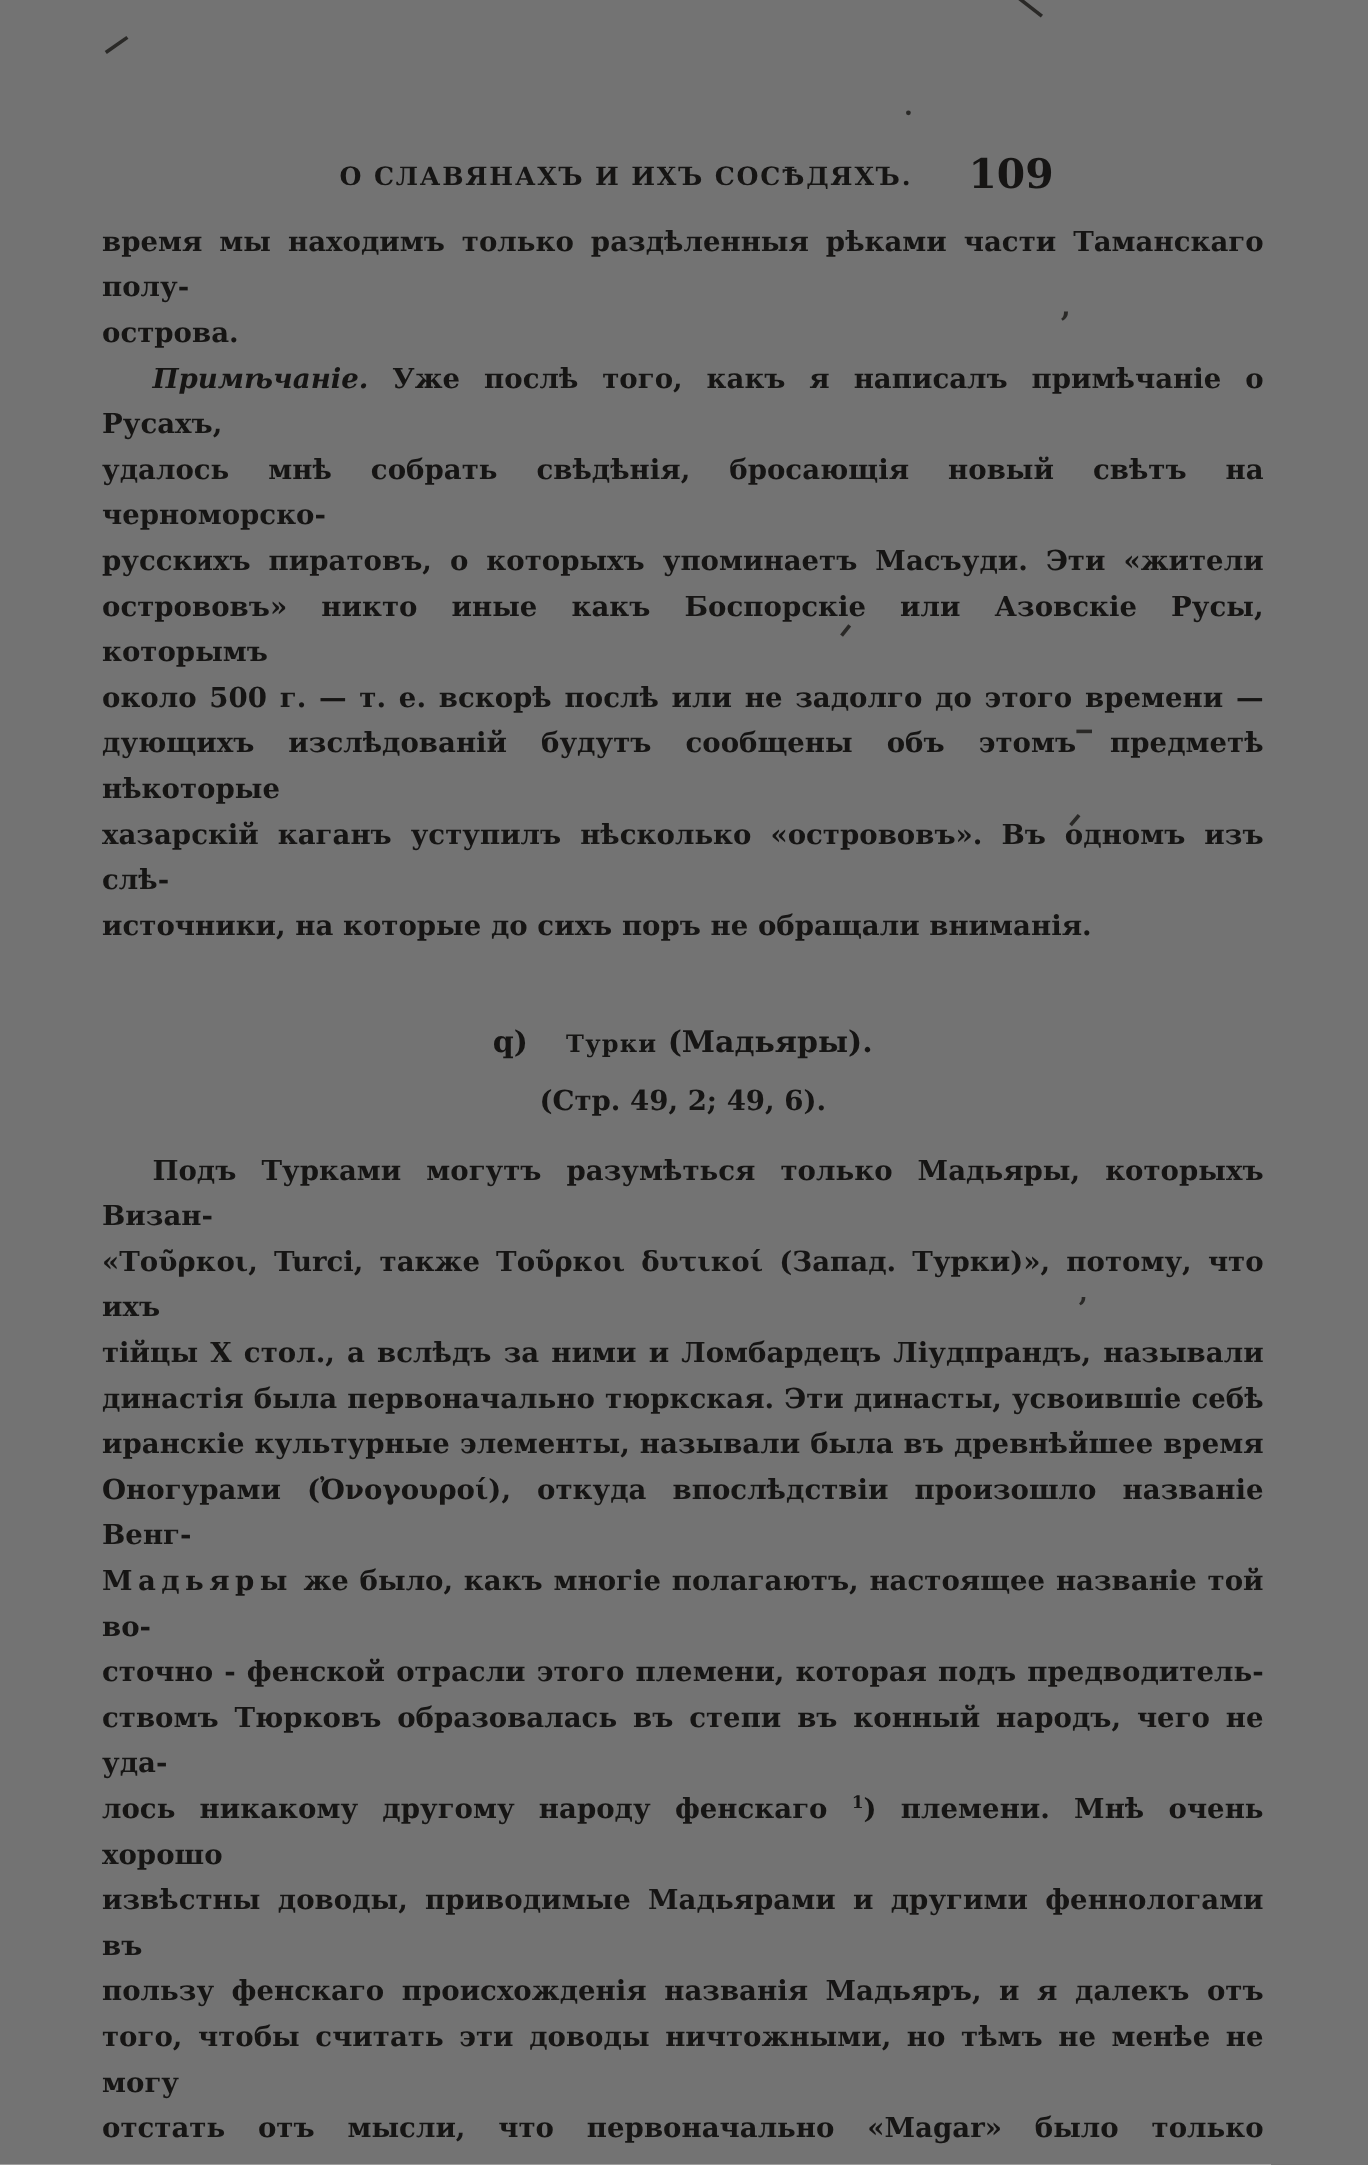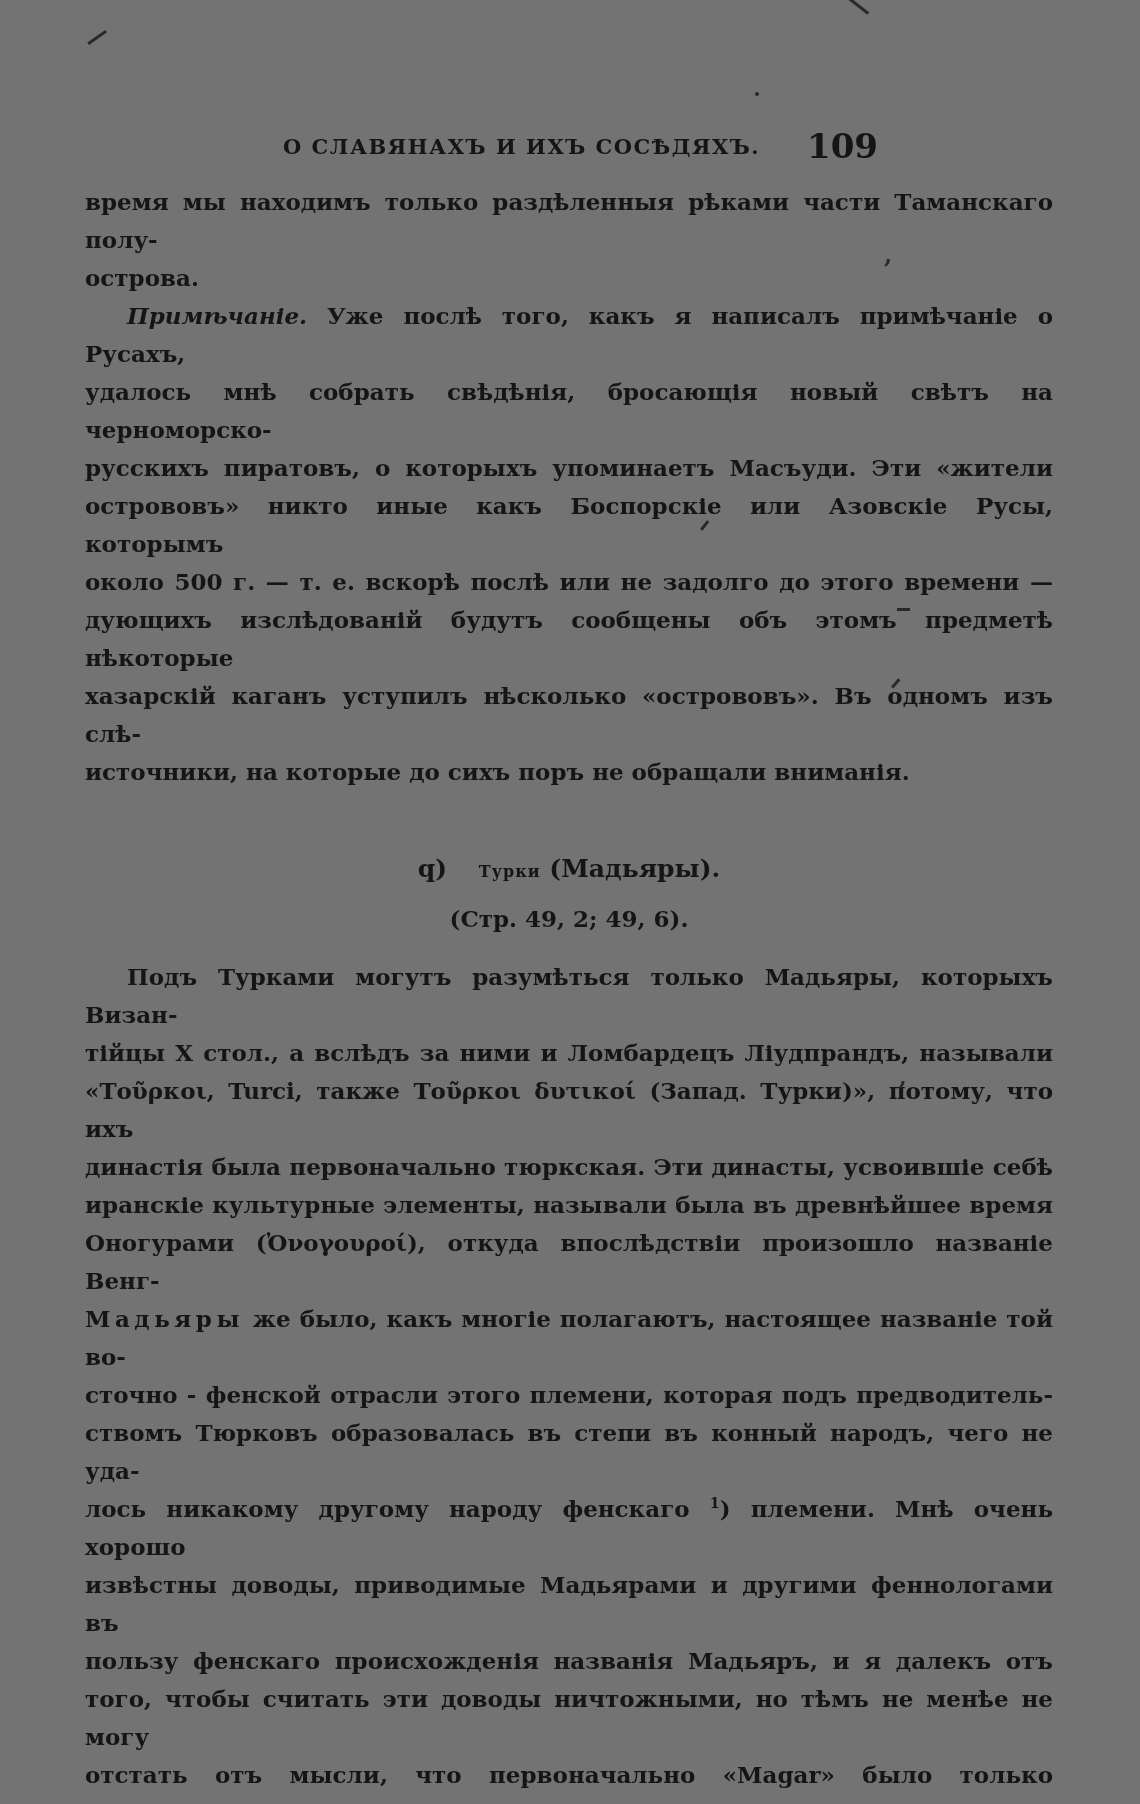--- a/index.html
+++ b/index.html
@@ -19,21 +19,21 @@
   .tline {
     font-size:23px; line-height:38px; font-weight:bold;
     text-align:justify; text-align-last:justify;
   }
   .para .tline:last-child { text-align-last:left; }
   .para.indent .tline:first-child { text-indent:42px; }
 
   .heading { margin-top:54px; margin-bottom:16px; }
   .heading .tline { text-align:center; text-align-last:center; line-height:47px; }
   .heading .tline:first-child { font-size:25px; }
-  .hb { font-size:16px; letter-spacing:1px;margin-left:23px; }
+  .hb { font-size:20px; letter-spacing:1px;margin-left:23px; }
 
   .i  { font-style:italic; }
   .sp { letter-spacing:4.5px; }
   .cs { letter-spacing:2.5px; }
   .sup { vertical-align:super; font-size:0.62em; line-height:0; }
 
   
   .art { position:absolute; background:#2a2927; }
   .art-text { position:absolute; background:none; color:#2a2927; font-weight:bold; }
   .a1 { left:86px;  top:36px;   width:22px; height:2.5px; transform:rotate(-35deg); }
@@ -69,22 +69,22 @@
         <div class="tline"><span>дующихъ изслѣдованій будутъ сообщены объ этомъ предметѣ нѣкоторые</span></div>
         <div class="tline"><span>хазарскій каганъ уступилъ нѣсколько «острововъ». Въ одномъ изъ слѣ-</span></div>
         <div class="tline"><span>источники, на которые до сихъ поръ не обращали вниманія.</span></div>
       </div>
     <div class="heading">
         <div class="tline"><span>q) </span><span class="hb">Турки</span><span> (Мадьяры).</span></div>
         <div class="tline"><span>(Стр. 49, 2; 49, 6).</span></div>
       </div>
     <div class="para indent">
         <div class="tline"><span>Подъ Турками могутъ разумѣться только Мадьяры, которыхъ Визан-</span></div>
+        <div class="tline"><span>«Τοῦρκοι, Turci, также Τοῦρκοι δυτικοί (Запад. Турки)», потому, что ихъ</span></div>
         <div class="tline"><span>тійцы X стол., а вслѣдъ за ними и Ломбардецъ Ліудпрандъ, называли</span></div>
-        <div class="tline"><span>«Τοῦρκοι, Turci, также Τοῦρκοι δυτικοί (Запад. Турки)», потому, что ихъ</span></div>
         <div class="tline"><span>династія была первоначально тюркская. Эти династы, усвоившіе себѣ</span></div>
         <div class="tline"><span>иранскіе культурные элементы, называли была въ древнѣйшее время</span></div>
         <div class="tline"><span>Оногурами (Ὀνογουροί), откуда впослѣдствіи произошло названіе Венг-</span></div>
         <div class="tline"><span class="sp">Мадьяры</span><span> же было, какъ многіе полагаютъ, настоящее названіе той во-</span></div>
         <div class="tline"><span>сточно - фенской отрасли этого племени, которая подъ предводитель-</span></div>
         <div class="tline"><span>ствомъ Тюрковъ образовалась въ степи въ конный народъ, чего не уда-</span></div>
         <div class="tline"><span>лось никакому другому народу фенскаго </span><span class="sup">1</span><span>) племени. Мнѣ очень хорошо</span></div>
         <div class="tline"><span>извѣстны доводы, приводимые Мадьярами и другими феннологами въ</span></div>
         <div class="tline"><span>пользу фенскаго происхожденія названія Мадьяръ, и я далекъ отъ</span></div>
         <div class="tline"><span>того, чтобы считать эти доводы ничтожными, но тѣмъ не менѣе не могу</span></div>

